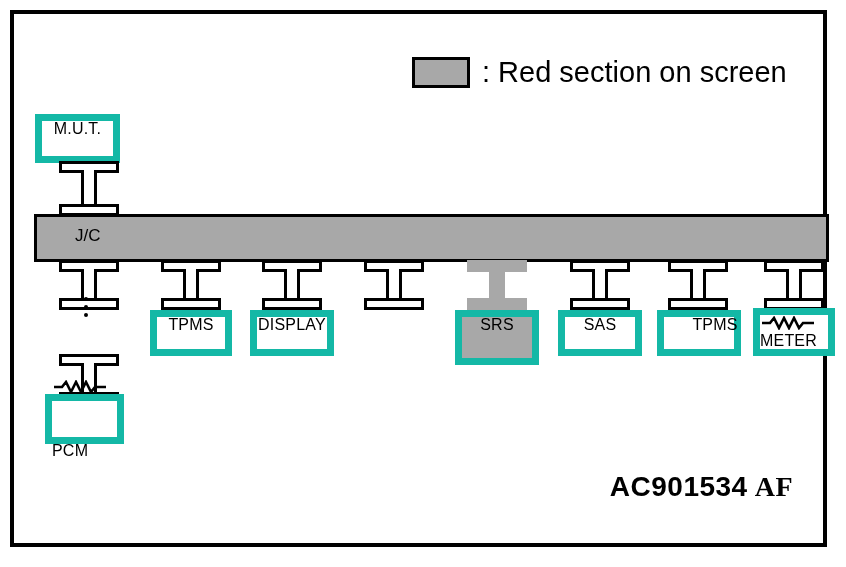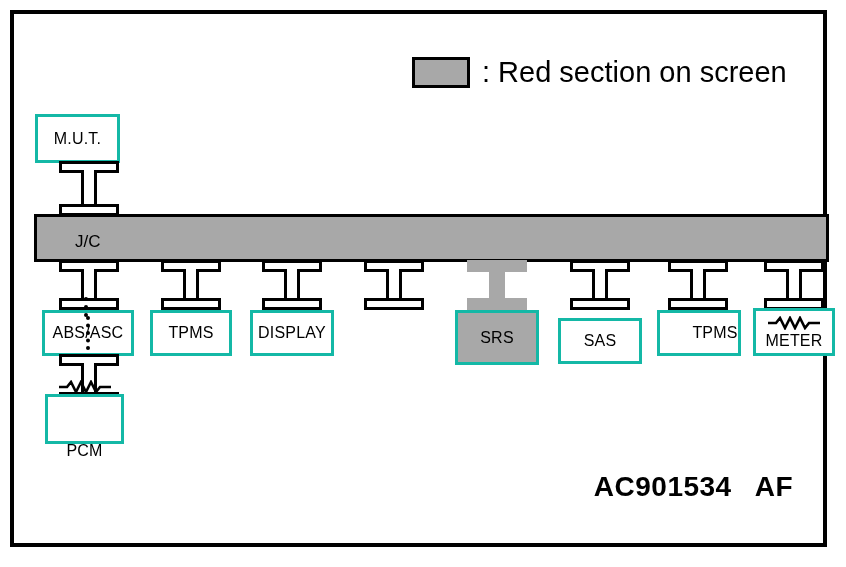--- a/index.html
+++ b/index.html
@@ -59,34 +59,34 @@
     top: 200px;
     width: 795px;
     height: 48px;
     background: #a8a8a8;
     border: 3px solid #000000;
     box-sizing: border-box;
   }
   #jc-label {
     position: absolute;
     left: 38px;
-    top: 16px;
+    top: 10px;
     font-size: 17px;
     color: #000000;
     line-height: 1;
     text-align: center;
   }
   
   .module {
     position: absolute;
     box-sizing: border-box;
-    border: 3px solid #14b8a6;
+    border: 7px solid #14b8a6;
     background: #ffffff;
     display: flex;
-    align-items: center;
+    align-items: flex-start;
     justify-content: center;
   }
   .module.highlight {
     background: #a8a8a8;
   }
   .module-label {
     font-size: 16px;
     color: #000000;
     line-height: 1;
     letter-spacing: 0.2px;
@@ -165,21 +165,21 @@
   #figure-code {
     position: absolute;
     right: 30px;
     bottom: 40px;
     font-size: 28px;
     font-weight: bold;
     color: #000000;
     letter-spacing: 0.5px;
     white-space: nowrap;
   }
-  #figure-code .code-suffix { margin-left: 23px; }
+  #figure-code .code-suffix { margin-left: 7px; font-family: Liberation Serif, serif; }
 </style>
 </head>
 <body>
 
 <div id="stage">
   <div id="frame">
 
     <div id="legend">
       <div id="legend-swatch"></div>
       <div id="legend-text">: Red section on screen</div>
@@ -232,39 +232,35 @@
       <div class="conn-bar top"></div>
       <div class="conn-neck"></div>
       <div class="conn-bar bottom"></div>
     </div>
     <div class="connector" style="left:750px; top:246px; width:60px; height:50px;">
       <div class="conn-bar top"></div>
       <div class="conn-neck"></div>
       <div class="conn-bar bottom"></div>
     </div>
 
-    <div class="module" style="left:28px; top:296px; width:92px; height:46px;">
-      <span class="module-label">ABS/ASC</span>
-      <span class="dotted-divider"></span>
-    </div>
 
     <div class="module" style="left:136px; top:296px; width:82px; height:46px;">
       <span class="module-label">TPMS</span>
     </div>
 
     <div class="module" style="left:236px; top:296px; width:84px; height:46px;">
       <span class="module-label">DISPLAY</span>
     </div>
 
 
     <div class="module highlight" style="left:441px; top:296px; width:84px; height:55px;">
       <span class="module-label">SRS</span>
     </div>
 
-    <div class="module" style="left:544px; top:304px; width:84px; height:46px;">
+    <div class="module" style="left:544px; top:296px; width:84px; height:46px;">
       <span class="module-label">SAS</span>
     </div>
 
     <div class="module" style="left:643px; top:296px; width:84px; height:46px;padding-left:32px;">
       <span class="module-label">TPMS</span>
     </div>
 
     <div class="module with-symbol" style="left:739px; top:294px; width:82px; height:48px;">
       <span>
         <svg class="resistor-symbol" viewBox="0 0 56 14" aria-hidden="true">

